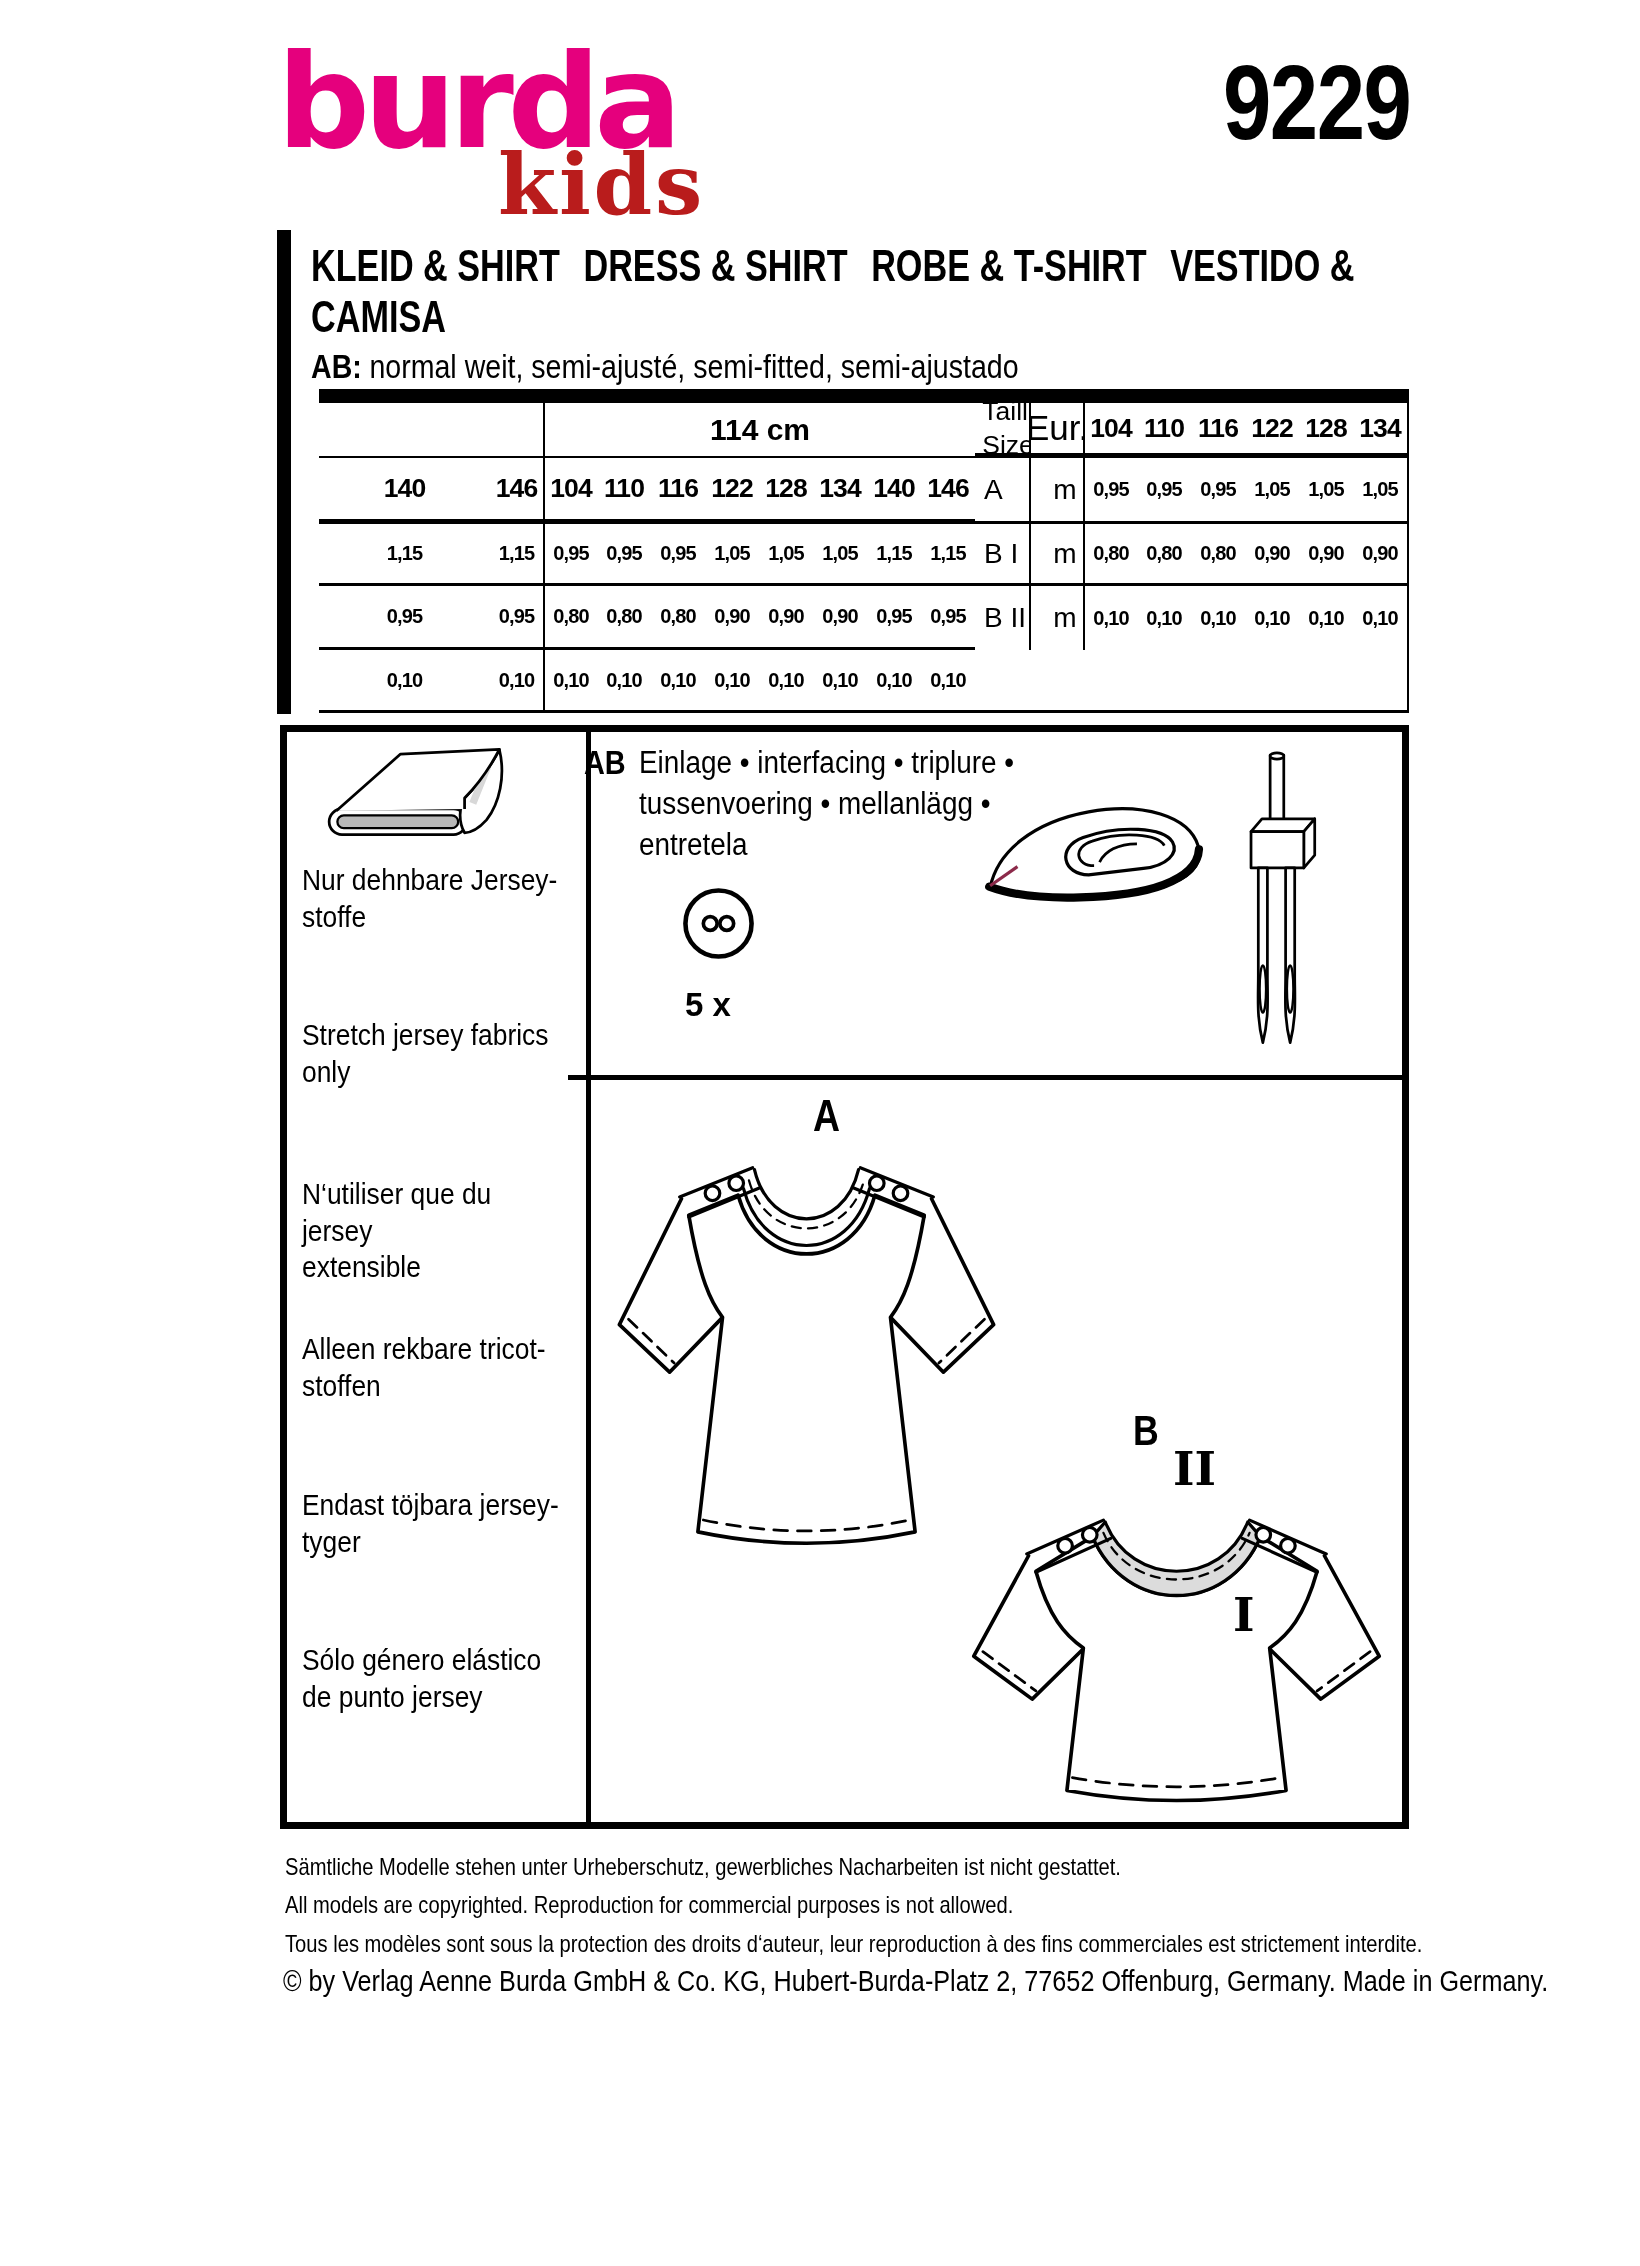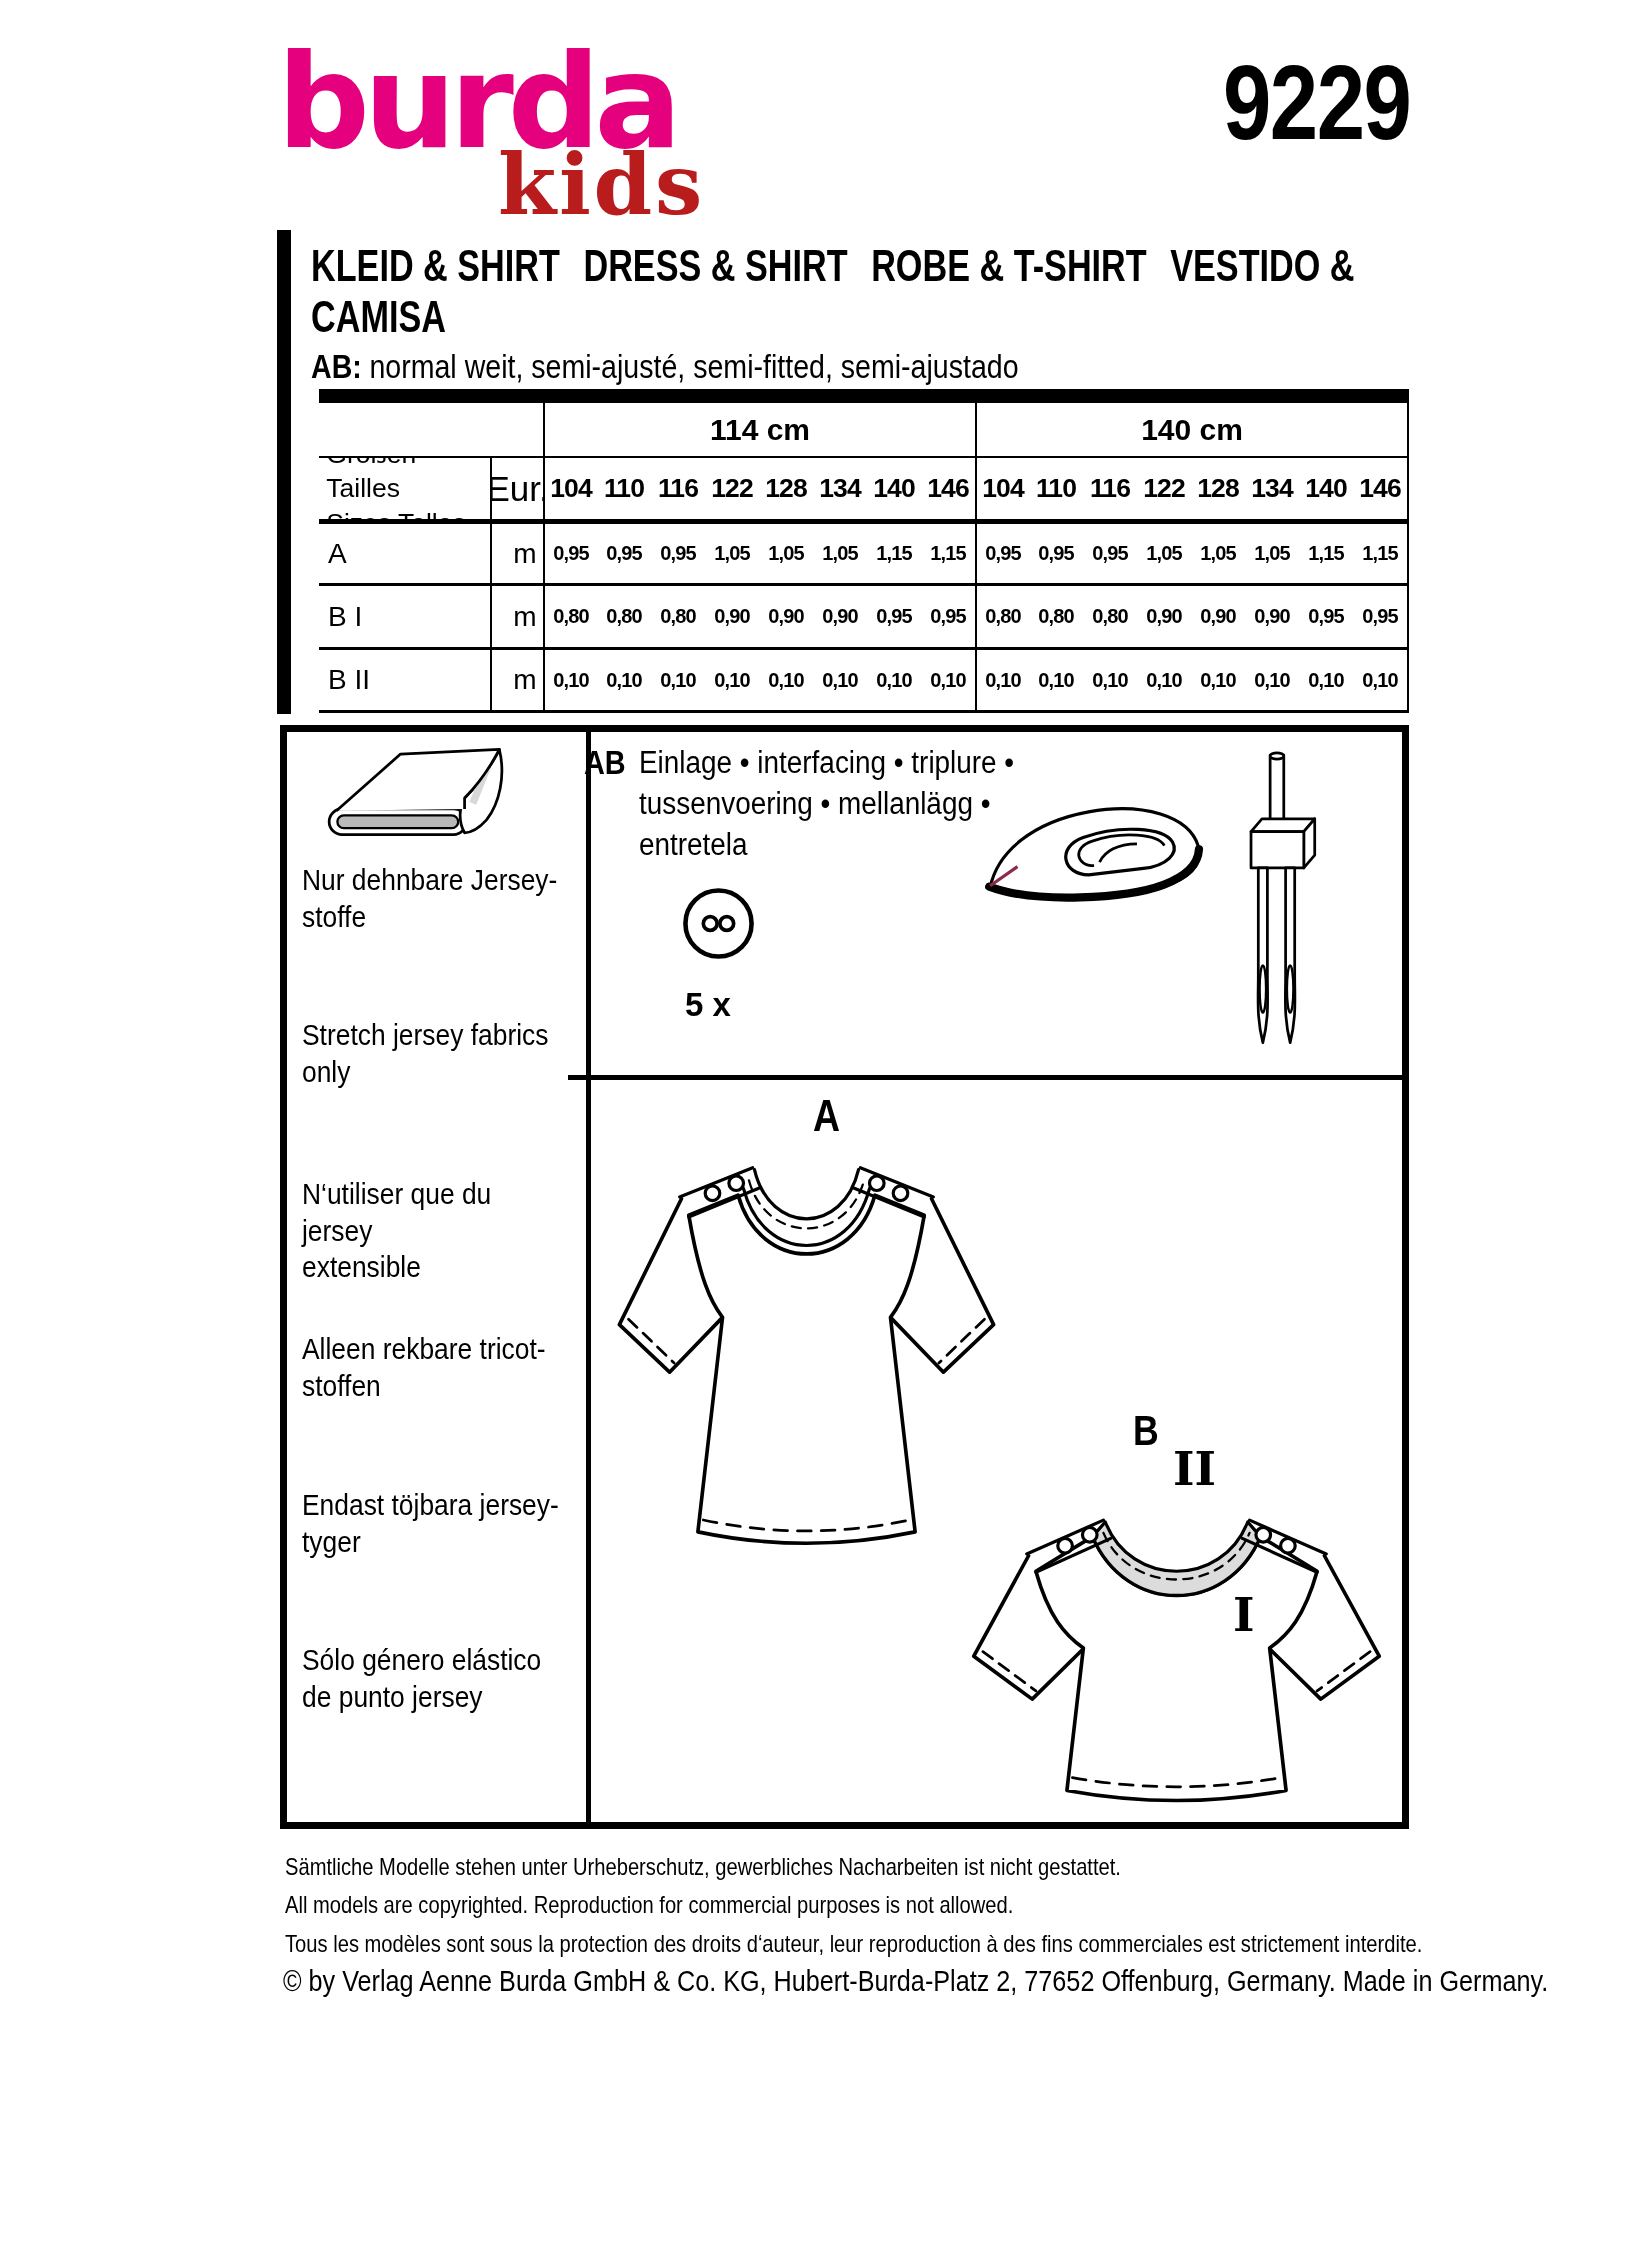--- a/index.html
+++ b/index.html
@@ -101,21 +101,20 @@
 <div class="abs title-bar"></div>
 <div class="abs title-line title-line1"><span class="tseg">KLEID &amp; SHIRT</span><span class="tseg">DRESS &amp; SHIRT</span><span class="tseg">ROBE &amp; T-SHIRT</span><span class="tseg">VESTIDO &amp;</span></div>
 <div class="abs title-line title-line2">CAMISA</div>
 <div class="abs fit-line">
   <b>AB:</b><span>normal weit, semi-ajusté, semi-fitted, semi-ajustado</span>
 </div>
 
 <div class="abs ftable" id="ftable">
     <div class="tc r1" style="grid-column: 1 / 3;"></div>
     <div class="tc r1 wh bL" style="grid-column: 3 / 11;">114 cm</div>
-    <div class="tc r1 wh bL" style="grid-column: 11 / 19;">140 cm</div>
     <div class="tc r2 sizehead">
       <div>Größen  Tailles</div>
       <div>Sizes  Tallas</div>
     </div>
     <div class="tc r2 eur bL">Eur.</div>
     <div class="tc r2 size bL">104</div>
     <div class="tc r2 size">110</div>
     <div class="tc r2 size">116</div>
     <div class="tc r2 size">122</div>
     <div class="tc r2 size">128</div>

